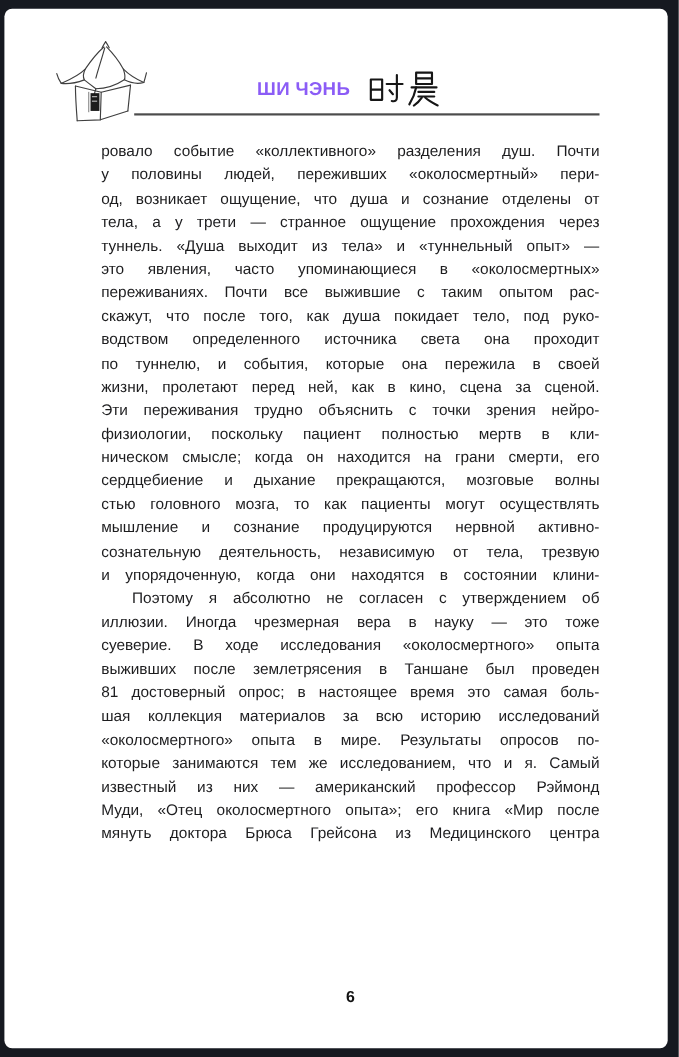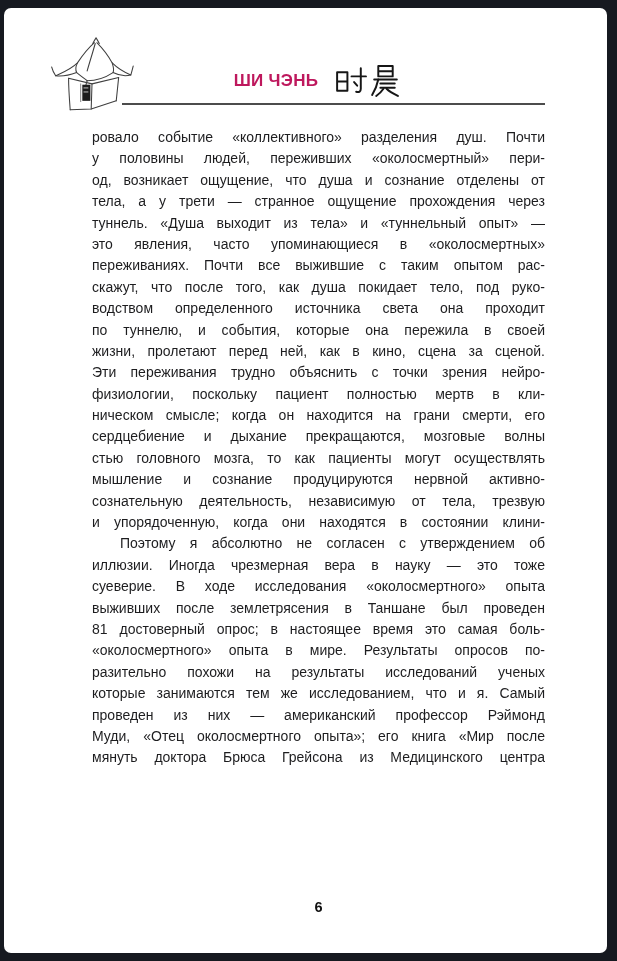--- a/index.html
+++ b/index.html
@@ -25,21 +25,21 @@
   .title-row {
     position: absolute;
     left: 88px; top: 56px; width: 453px;
     display: flex; justify-content: center; align-items: center;
     gap: 15px;
   }
   .author-cyr {
     font-weight: bold;
     font-size: 17px;
     letter-spacing: 0.3px;
-    color: #be185d;
+    color: #8b5cf6;
     white-space: nowrap;
   }
   .cjk-svg { width: 70px; height: 33px; }
   .header-rule {
     position: absolute;
     left: 118px; top: 95px;
     width: 423px; height: 2px;
     background: var(--rule-color, #4c4c4c);
   }
   .body-col {
@@ -144,24 +144,24 @@
       <div class="line">сердцебиение и дыхание прекращаются, мозговые волны</div>
       <div class="line">стью головного мозга, то как пациенты могут осуществлять</div>
       <div class="line">мышление и сознание продуцируются нервной активно-</div>
       <div class="line">сознательную деятельность, независимую от тела, трезвую</div>
       <div class="line">и упорядоченную, когда они находятся в состоянии клини-</div>
       <div class="line indent">Поэтому я абсолютно не согласен с утверждением об</div>
       <div class="line">иллюзии. Иногда чрезмерная вера в науку — это тоже</div>
       <div class="line">суеверие. В ходе исследования «околосмертного» опыта</div>
       <div class="line">выживших после землетрясения в Таншане был проведен</div>
       <div class="line">81 достоверный опрос; в настоящее время это самая боль-</div>
+      <div class="line">шая коллекция материалов за всю историю исследований</div>
       <div class="line">«околосмертного» опыта в мире. Результаты опросов по-</div>
-      <div class="line">разительно похожи на результаты исследований ученых</div>
       <div class="line">которые занимаются тем же исследованием, что и я. Самый</div>
-      <div class="line">проведен из них — американский профессор Рэймонд</div>
+      <div class="line">известный из них — американский профессор Рэймонд</div>
       <div class="line">Муди, «Отец околосмертного опыта»; его книга «Мир после</div>
       <div class="line">мянуть доктора Брюса Грейсона из Медицинского центра</div>
     </main>
 
   <div class="footer">
     <span class="page-num">6</span>
   </div>
 
 </div>
 

